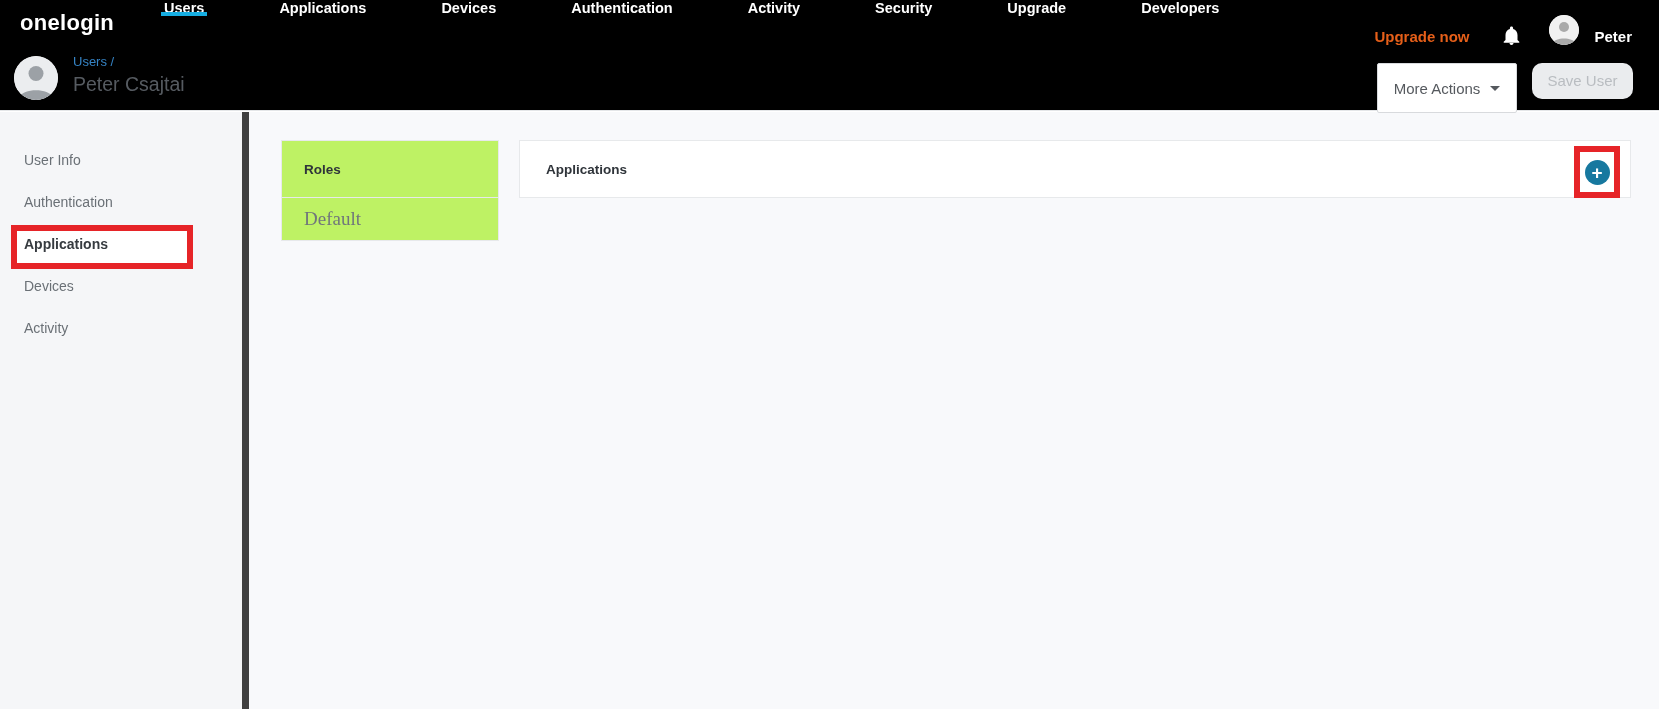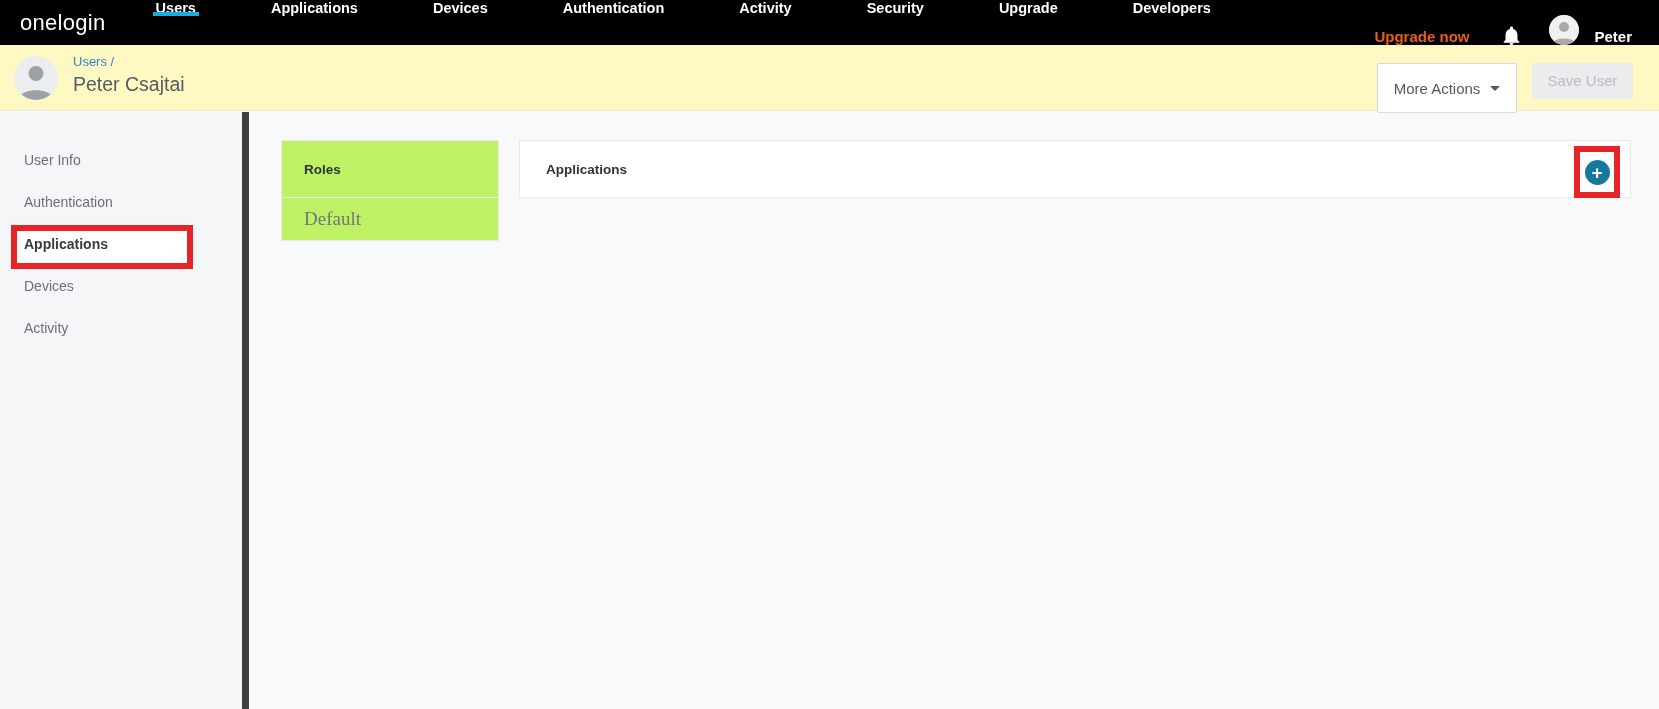--- a/index.html
+++ b/index.html
@@ -6,56 +6,56 @@
   html,body { background:#ffffff; }
   body { font-family:"Liberation Sans", sans-serif; }
   .screen { position:relative; width:1659px; height:709px; background:#fff; overflow:hidden; }
 
   
   .topnav {
     position:absolute; top:0; left:0; width:100%; height:45px;
     background:#000; display:flex; align-items:stretch; color:#fff;
   }
   .logo {
-    align-self:center; margin-left:20px; font-size:22px; font-weight:normal;
+    align-self:center; margin-left:20px; font-size:22px; font-weight:bold;
     letter-spacing:0.3px; color:#fff; cursor:pointer;
   }
   .nav-items { display:flex; margin-left:50px; align-items:flex-start;gap:38px; }
   .nav-item {
     position:relative; display:flex; align-items:center;
     margin-right:37px; font-size:14.5px; font-weight:bold; cursor:pointer;
   }
   .nav-item.active::after {
     content:""; position:absolute; left:-3px; right:-3px; bottom:0; height:4px;
     background:var(--accent, #16aee2);
   }
   .nav-right { position:absolute; right:0; top:0; height:45px; display:flex; align-items:flex-end; padding-right:27px; }
   .upgrade-link { color:#e55f19; font-size:15px; font-weight:bold; margin-right:34px; cursor:pointer; }
   .bell { width:17px; height:19px; margin-right:29px; cursor:pointer; display:block; }
   .nav-avatar { width:30px; height:30px; border-radius:50%; overflow:hidden; margin-right:15px; cursor:pointer; background:#f2f2f2; }
   .nav-username { font-size:15px; font-weight:bold; color:#fff; }
 
   
   .pageheader {
     position:absolute; top:45px; left:0; width:100%; height:66px;
-    background:#fef9c3; border-bottom:1px solid #e4e6e8;
+    background:#000000; border-bottom:1px solid #e4e6e8;
   }
   .hdr-avatar { position:absolute; left:14px; top:11px; width:44px; height:44px; border-radius:50%; overflow:hidden; background:#ebedef; }
   .breadcrumb { position:absolute; left:73px; top:9px; font-size:13px; color:#3583c4; cursor:pointer; }
   .page-title { position:absolute; left:73px; top:28px; font-size:19.5px; color:#565b61; }
   .btn-more {
     position:absolute; left:1377px; top:18px; width:140px; height:50px;
     background:#fff; border:1px solid #d8dadd; border-radius:2px;
     display:flex; align-items:center; justify-content:center; gap:10px;
     font-size:15px; color:#55595e; cursor:pointer;
   }
   .caret-down { width:0; height:0; border-left:5px solid transparent; border-right:5px solid transparent; border-top:5px solid #55595e; }
   .btn-save {
     position:absolute; left:1532px; top:18px; width:101px; height:36px;
-    background:#eaecee; border:none; border-radius:3px;
+    background:#eaecee; border:none; border-radius:10px;
     font-size:15px; color:#b9bdc1; text-align:center; line-height:36px;
   }
 
   
   .content { position:absolute; top:112px; left:0; right:0; bottom:0; background:#f8f9fb; }
   .sidebar {
     position:absolute; top:112px; left:0; bottom:0; width:249px;
     background:#f5f6f8; border-right:7px solid #404040; padding-top:27px;
   }
   .side-item {

